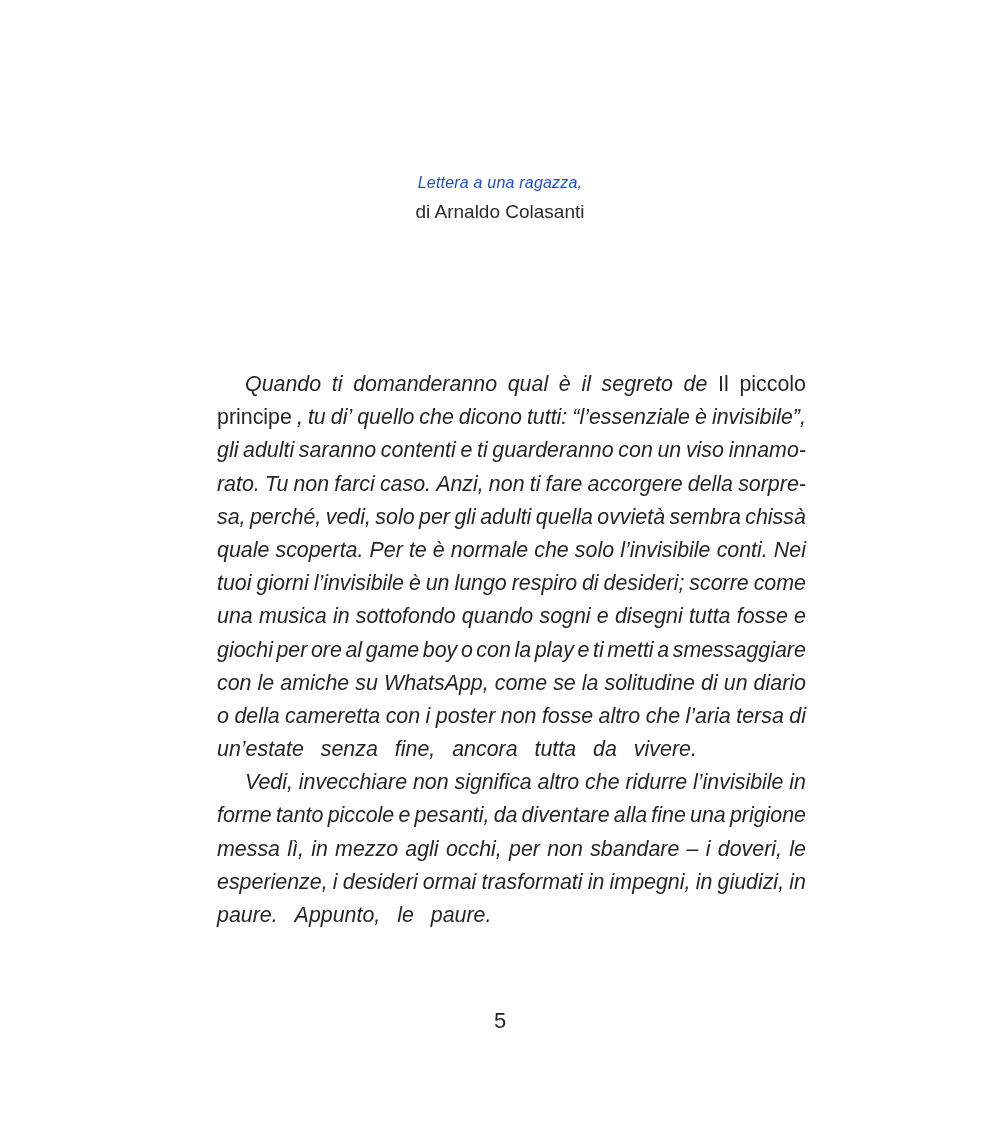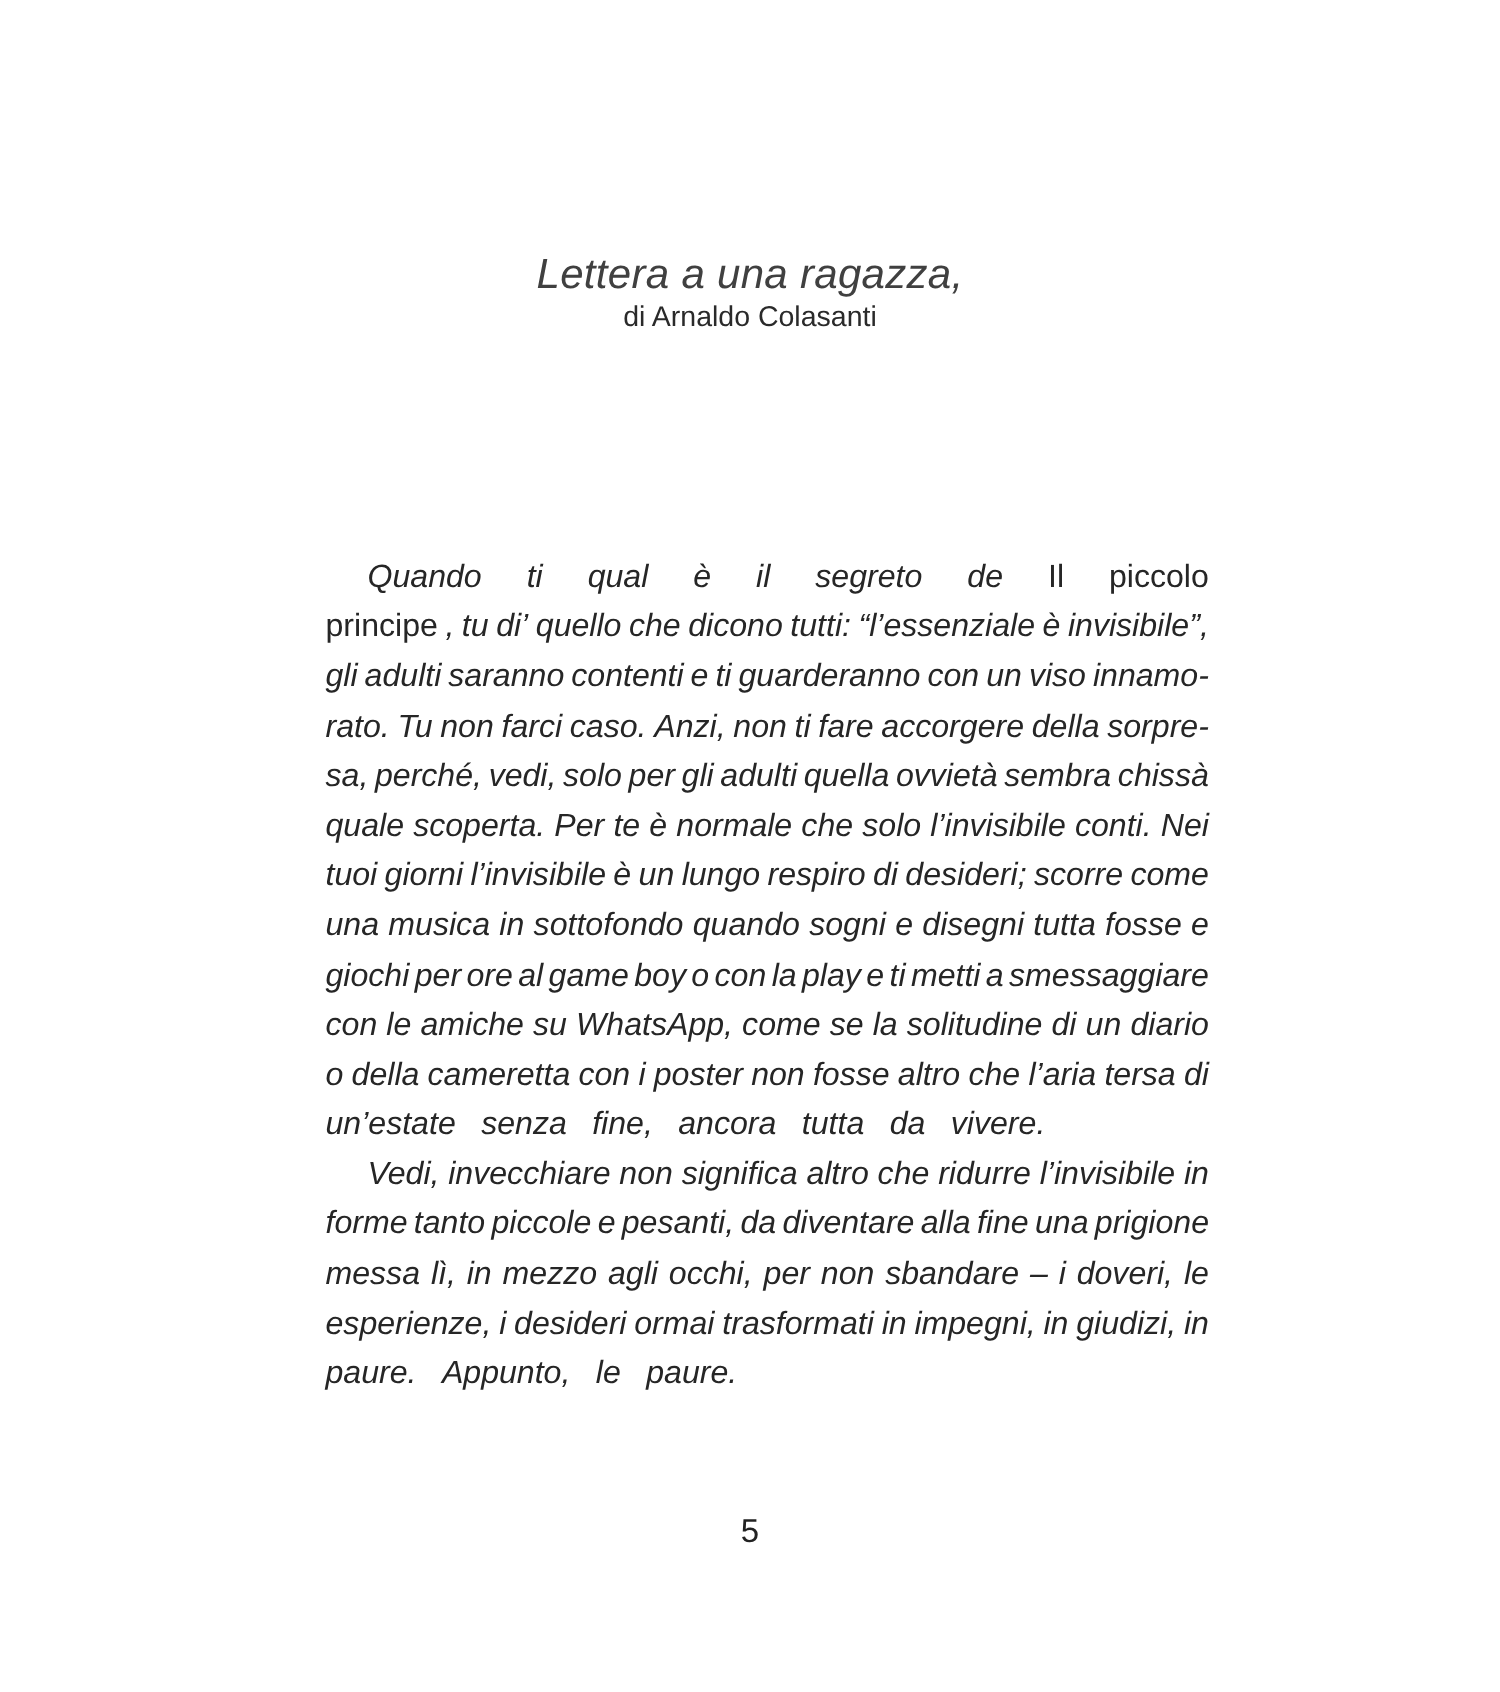--- a/index.html
+++ b/index.html
@@ -17,24 +17,24 @@
     }
     .title-block {
       position: absolute;
       left: 0;
       top: 166px;
       width: 1000px;
       text-align: center;
     }
     .title-line {
       font-style: italic;
-      font-size: 28px;
+      font-size: 16px;
       line-height: 34px;
       letter-spacing: 0.2px;
-      color: #404040;
+      color: #1d4ed8;
     }
     .author {
       font-size: 19px;
       line-height: 24px;
       color: #2a2a2a;
     }
     .body-text {
       position: absolute;
       left: 188px;
       top: 368px;
@@ -77,20 +77,21 @@
 <div class="title-block">
   <div class="title-line">Lettera a una ragazza,</div>
   <div class="author">di Arnaldo Colasanti</div>
 </div>
 
 <div class="body-text" id="body-text">
     <div class="para">
       <div class="jline" style="padding-left: 28px;">
         <span class="seg it">Quando</span>
         <span class="seg it">ti</span>
+        <span class="seg it">domanderanno</span>
         <span class="seg it">qual</span>
         <span class="seg it">è</span>
         <span class="seg it">il</span>
         <span class="seg it">segreto</span>
         <span class="seg it">de</span>
         <span class="seg rm">Il</span>
         <span class="seg rm">piccolo</span>
       </div>
       <div class="jline">
         <span class="seg rm">principe</span>

